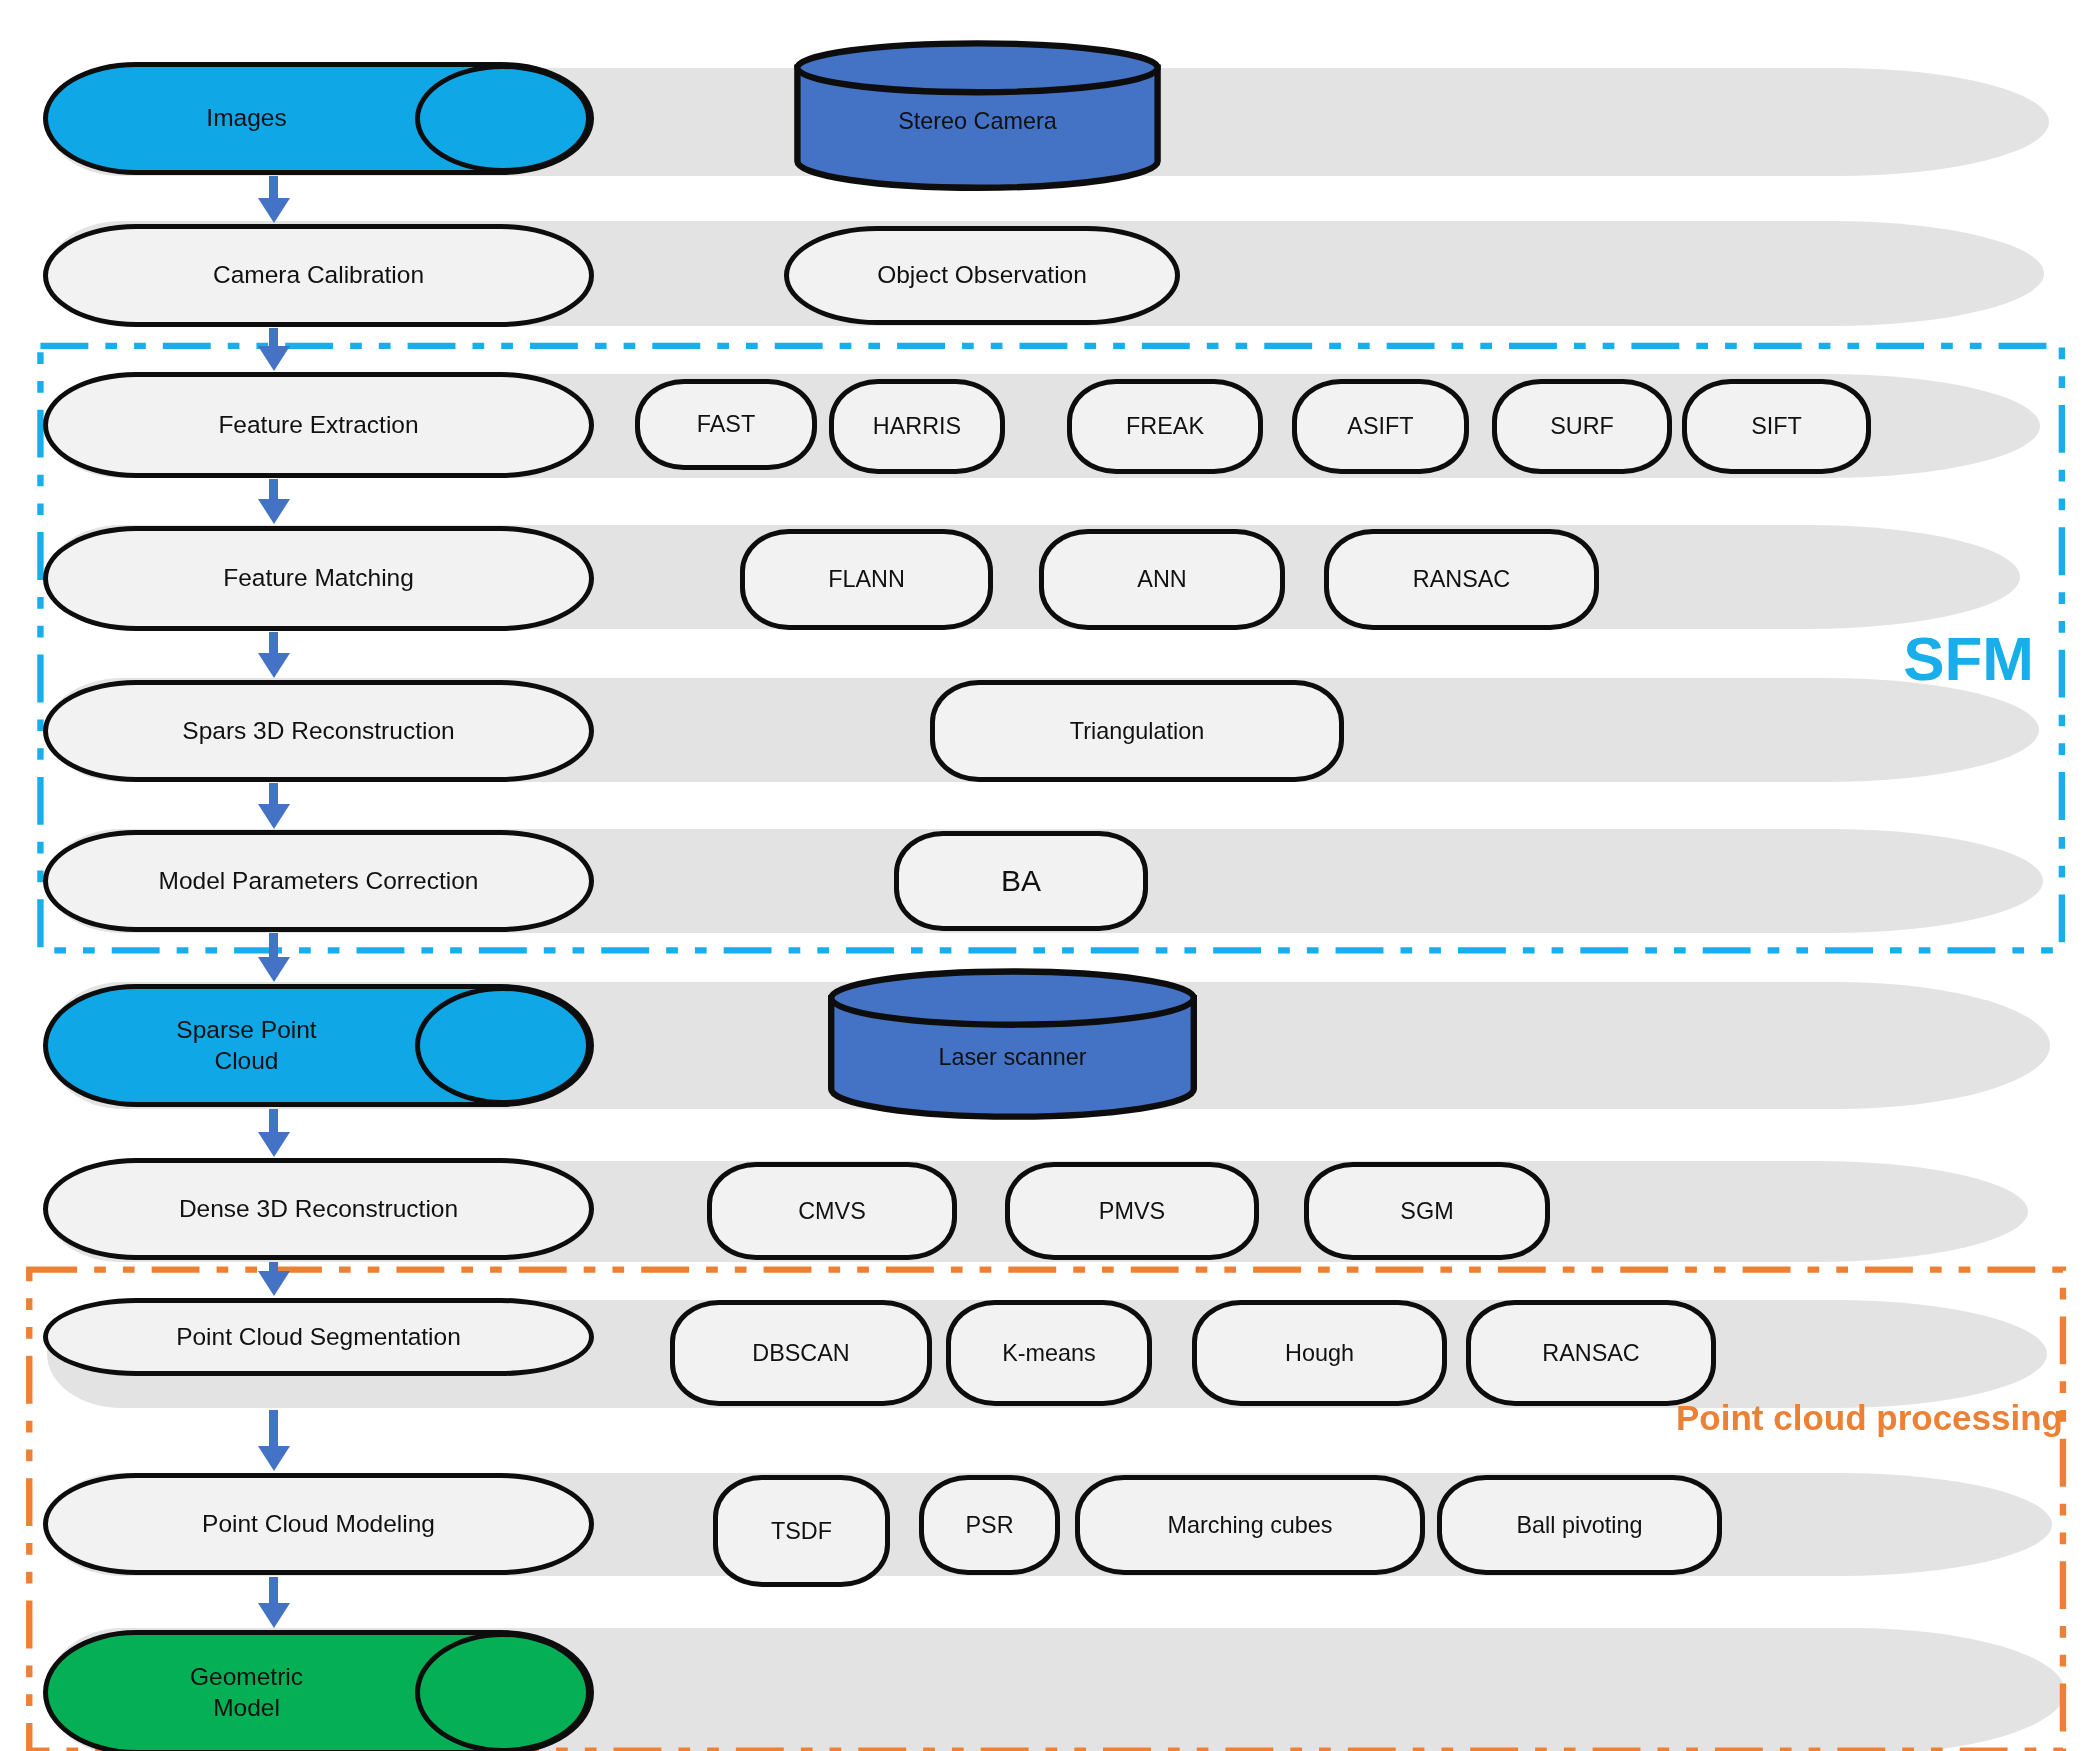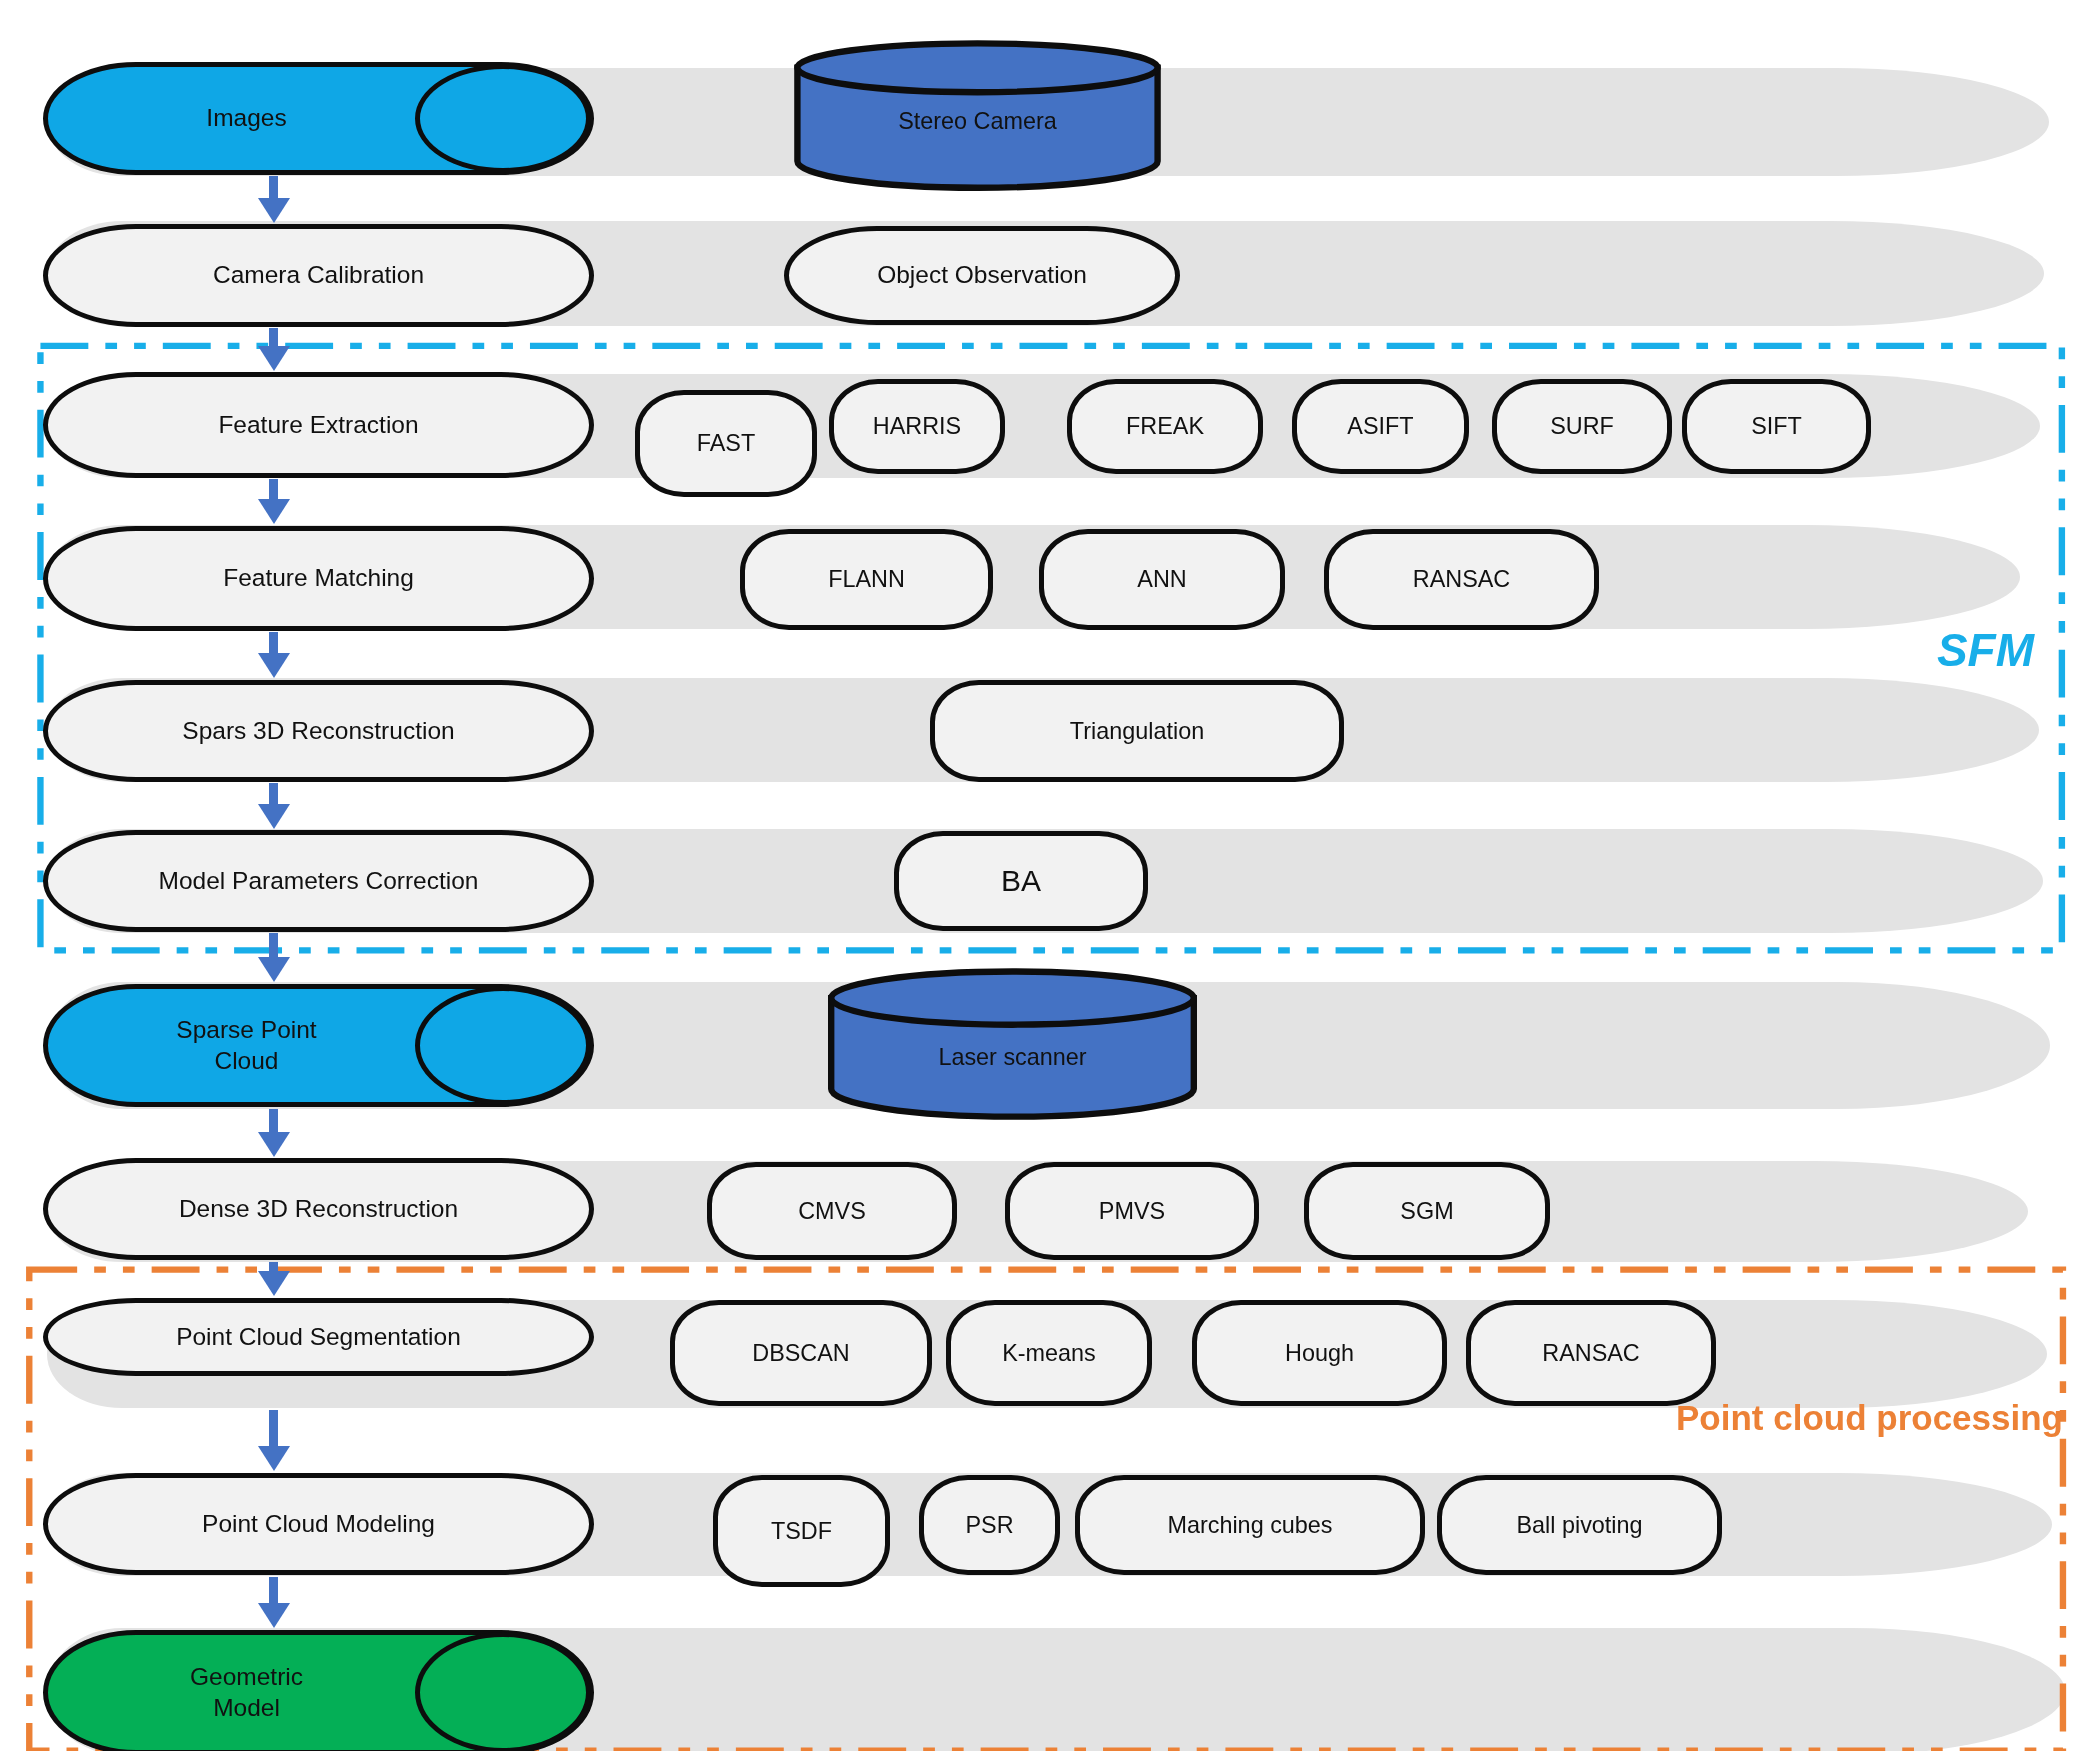--- a/index.html
+++ b/index.html
@@ -56,21 +56,21 @@
   svg.overlay{position:absolute;left:0;top:0;}
   .sfm-box{fill:none;stroke:var(--sfm-border);stroke-width:12;stroke-dasharray:90 32 22 32 22 32;}
   .pcp-box{fill:none;stroke:var(--pcp-border);stroke-width:12;stroke-dasharray:90 32 22 32 22 32;}
   svg.cyl{position:absolute;}
   .cylblue{fill:var(--blue-cylinder);stroke:#0d0d0d;stroke-width:12;}
   .cyl-label{
     position:absolute;display:flex;align-items:center;justify-content:center;
     font-size:23.4px;text-align:center;
   }
   .group-label{position:absolute;font-weight:bold;text-align:right;}
-  .group-label.sfm{color:var(--sfm-border);font-size:46px;font-style:italic;}
+  .group-label.sfm{color:var(--sfm-border);font-size:62px;}
   .group-label.pcp{color:var(--pcp-border);font-size:35px;}
 </style>
 </head>
 <body>
 
 <div id="canvas">
 
   <div class="band" style="top:45px;height:108px;width:2002px"></div>
   <div class="band" style="top:198px;height:105px;width:1997px"></div>
   <div class="band" style="top:351px;height:104px;width:1993px"></div>
@@ -197,21 +197,21 @@
   </div>
 
   <svg class="cyl" style="left:828px;top:941px" width="369" height="157" viewBox="0 0 694 295">
     <path class="cylblue" d="M6,64 L6,235 A341,52 0 0 0 688,235 L688,64 Z"></path>
     <ellipse class="cylblue" cx="347" cy="64" rx="341" ry="50"></ellipse>
   </svg>
   <div class="cyl-label" style="left:828px;top:978px;width:369px;height:112px">
     <span>Laser scanner</span>
   </div>
 
-  <div class="chip" style="left:635px;top:367px;width:182px;height:107px">
+  <div class="chip" style="left:635px;top:356px;width:182px;height:91px">
       <span>FAST</span>
     </div>
   <div class="chip" style="left:829px;top:356px;width:176px;height:95px">
       <span>HARRIS</span>
     </div>
   <div class="chip" style="left:1067px;top:356px;width:196px;height:95px">
       <span>FREAK</span>
     </div>
   <div class="chip" style="left:1292px;top:356px;width:177px;height:95px">
       <span>ASIFT</span>

